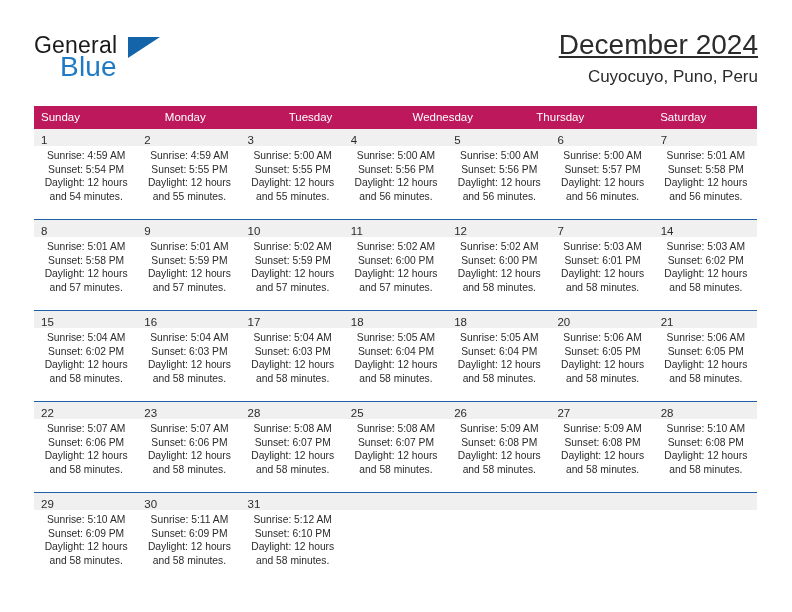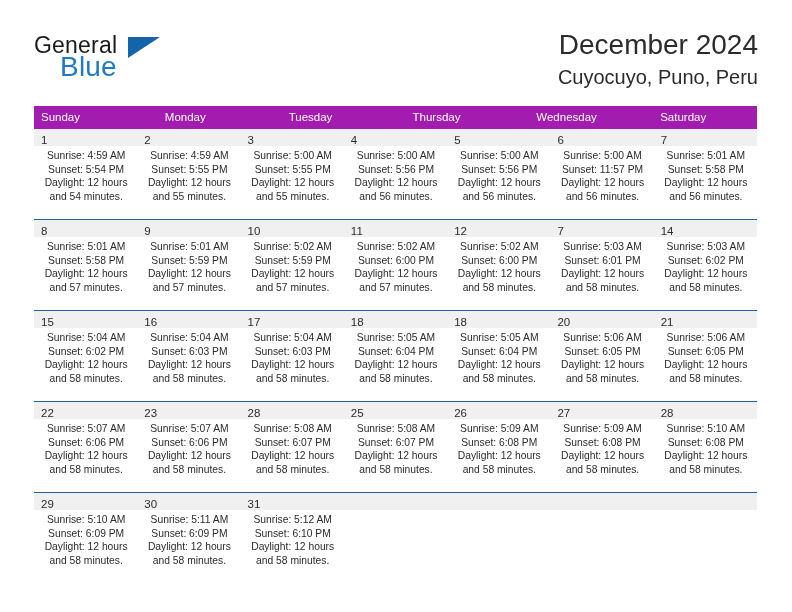--- a/index.html
+++ b/index.html
@@ -68,39 +68,40 @@
     right: 0;
     top: 0;
     text-align: right;
   }
   .month-title {
     font-size: 28px;
     color: #2b2b2b;
     line-height: 34px;
     font-weight: normal;
     white-space: nowrap;
+    text-decoration: underline;
   }
   .location {
-    font-size: 20px;
+    font-size: 17px;
     color: #2b2b2b;
     line-height: 20px;
     margin-top: 5px;
     white-space: nowrap;
   }
 
   
   .calendar {
     position: absolute;
     left: 34px;
     top: 106px;
     width: 723px;
   }
   .weekday-row {
     display: flex;
-    background: #a21caf;
+    background: #be185d;
     gap: 20px;
   }
   .weekday {
     flex: 1 1 0;
     min-width: 0;
     color: #ffffff;
     font-size: 11.5px;
     line-height: 14px;
     padding: 4px 0 5px 7px;
     box-sizing: border-box;
@@ -156,22 +157,22 @@
       <div class="location">Cuyocuyo, Puno, Peru</div>
     </div>
 
   </div>
 
   <div class="calendar">
     <div class="weekday-row">
       <div class="weekday">Sunday</div>
       <div class="weekday">Monday</div>
       <div class="weekday">Tuesday</div>
+      <div class="weekday">Wednesday</div>
       <div class="weekday">Thursday</div>
-      <div class="weekday">Wednesday</div>
       <div class="weekday">Saturday</div>
     </div>
     <div id="weeks-container">
         <div class="week-row first">
           <div class="day-cell">
             <div class="day-num-band"><span class="day-num">1</span></div>
             <div class="day-info">
               <div>Sunrise: 4:59 AM</div>
               <div>Sunset: 5:54 PM</div>
               <div>Daylight: 12 hours</div>
@@ -211,21 +212,21 @@
               <div>Sunrise: 5:00 AM</div>
               <div>Sunset: 5:56 PM</div>
               <div>Daylight: 12 hours</div>
               <div>and 56 minutes.</div>
             </div>
           </div>
           <div class="day-cell">
             <div class="day-num-band"><span class="day-num">6</span></div>
             <div class="day-info">
               <div>Sunrise: 5:00 AM</div>
-              <div>Sunset: 11:57 PM</div>
+              <div>Sunset: 5:57 PM</div>
               <div>Daylight: 12 hours</div>
               <div>and 56 minutes.</div>
             </div>
           </div>
           <div class="day-cell">
             <div class="day-num-band"><span class="day-num">7</span></div>
             <div class="day-info">
               <div>Sunrise: 5:01 AM</div>
               <div>Sunset: 5:58 PM</div>
               <div>Daylight: 12 hours</div>

